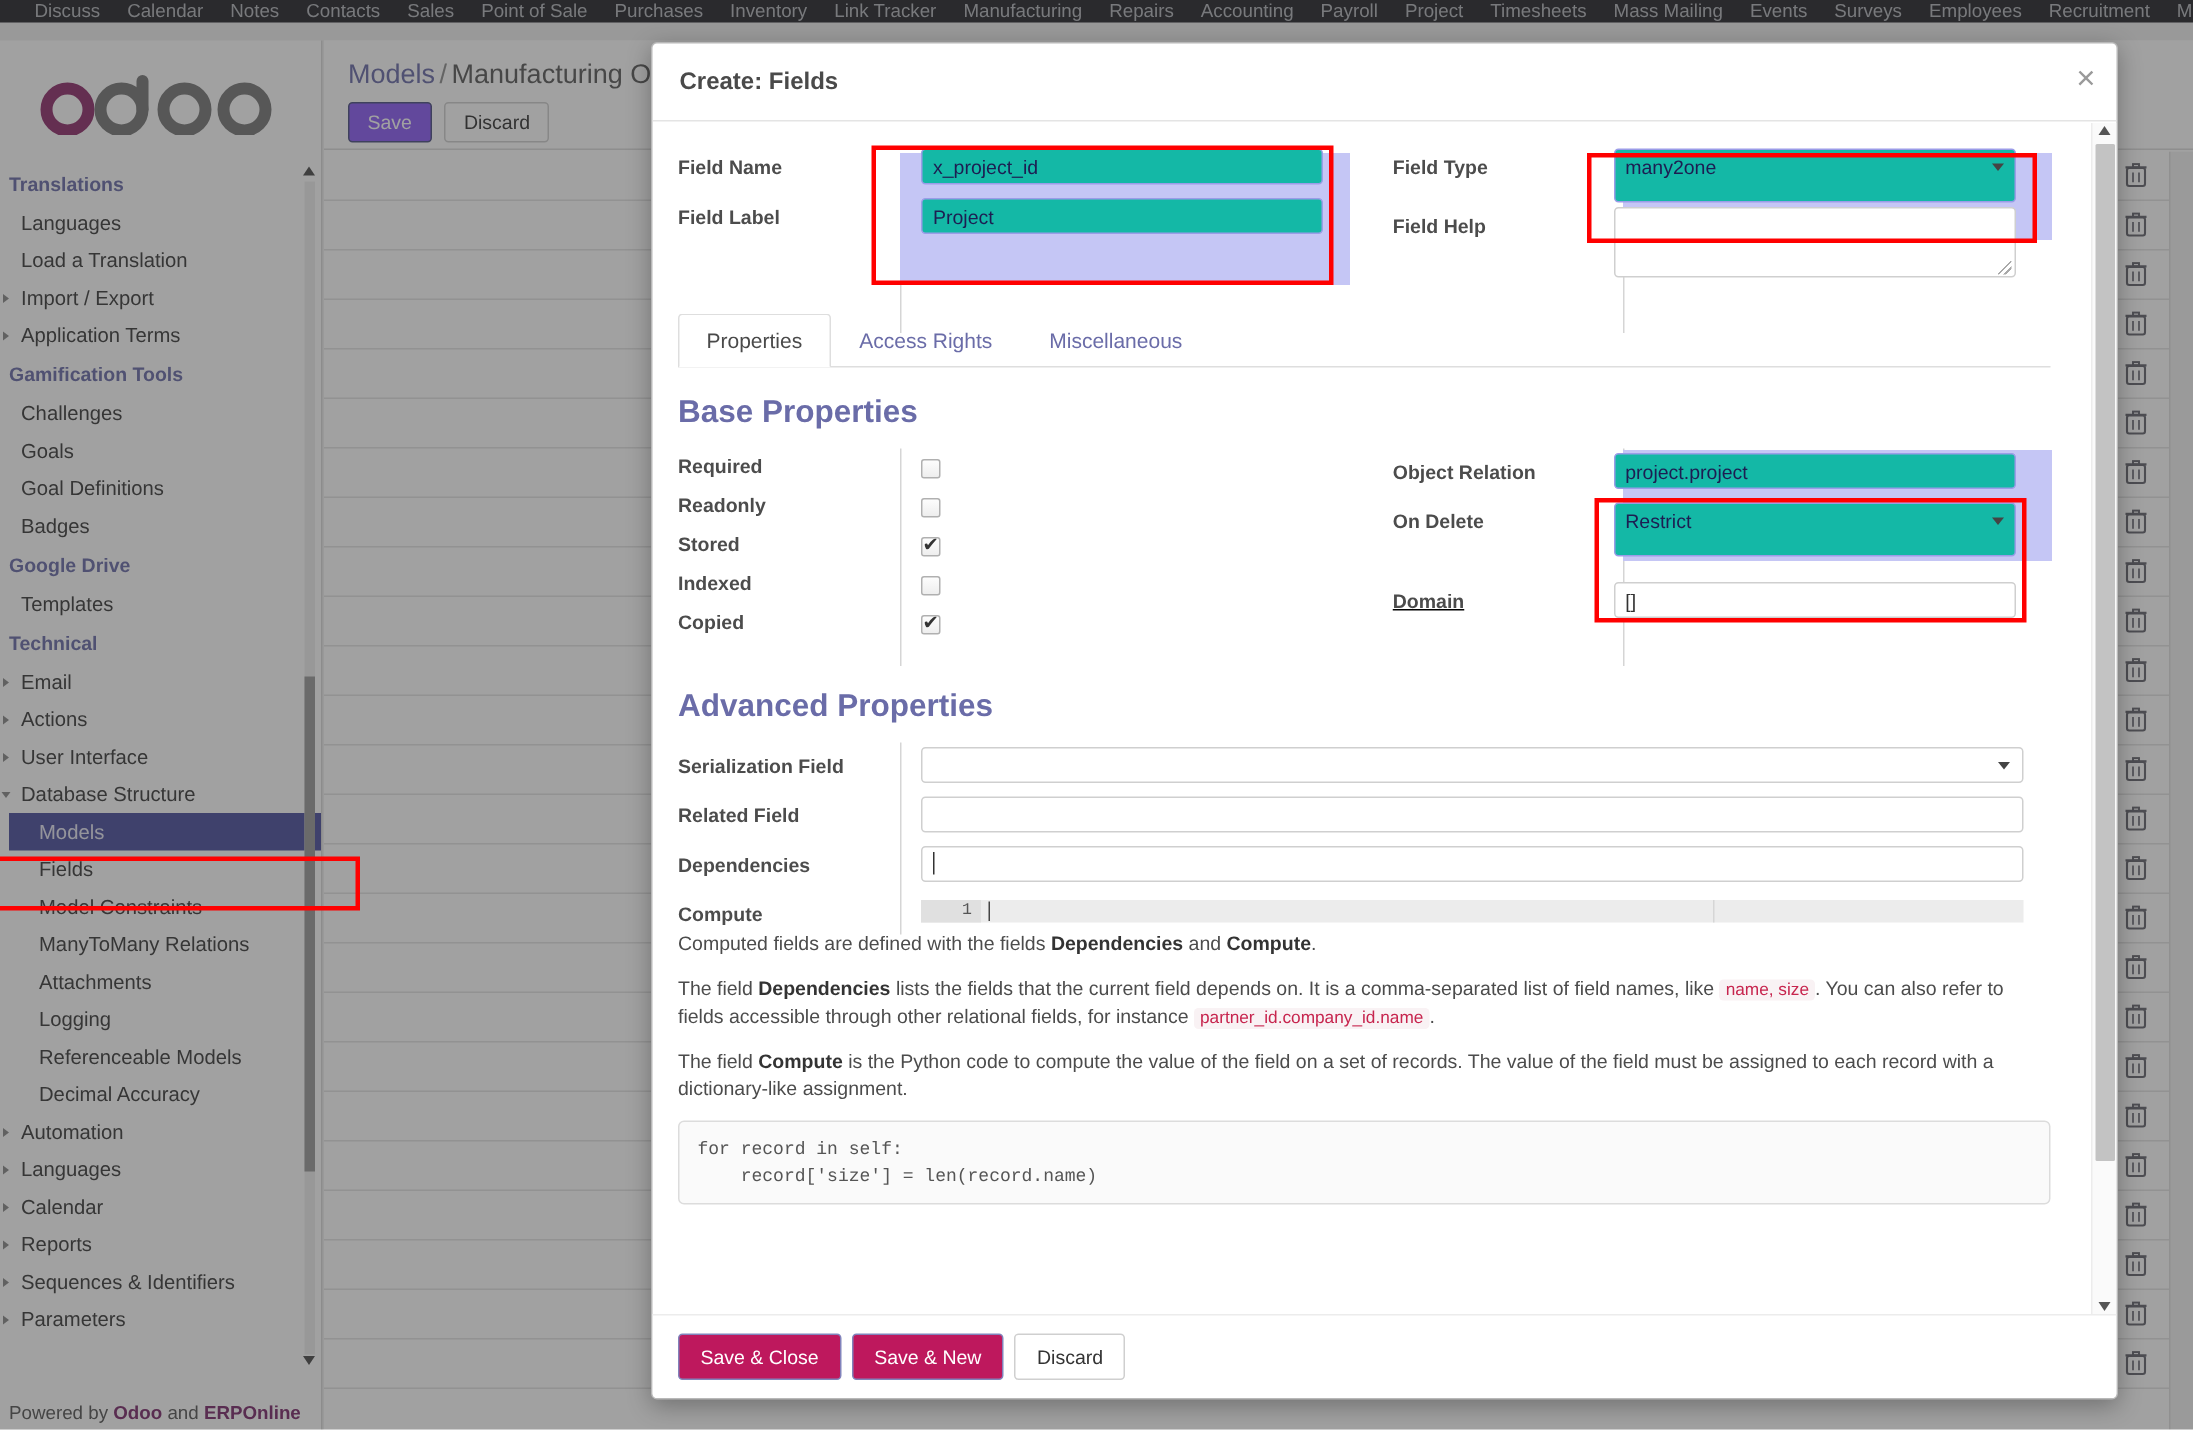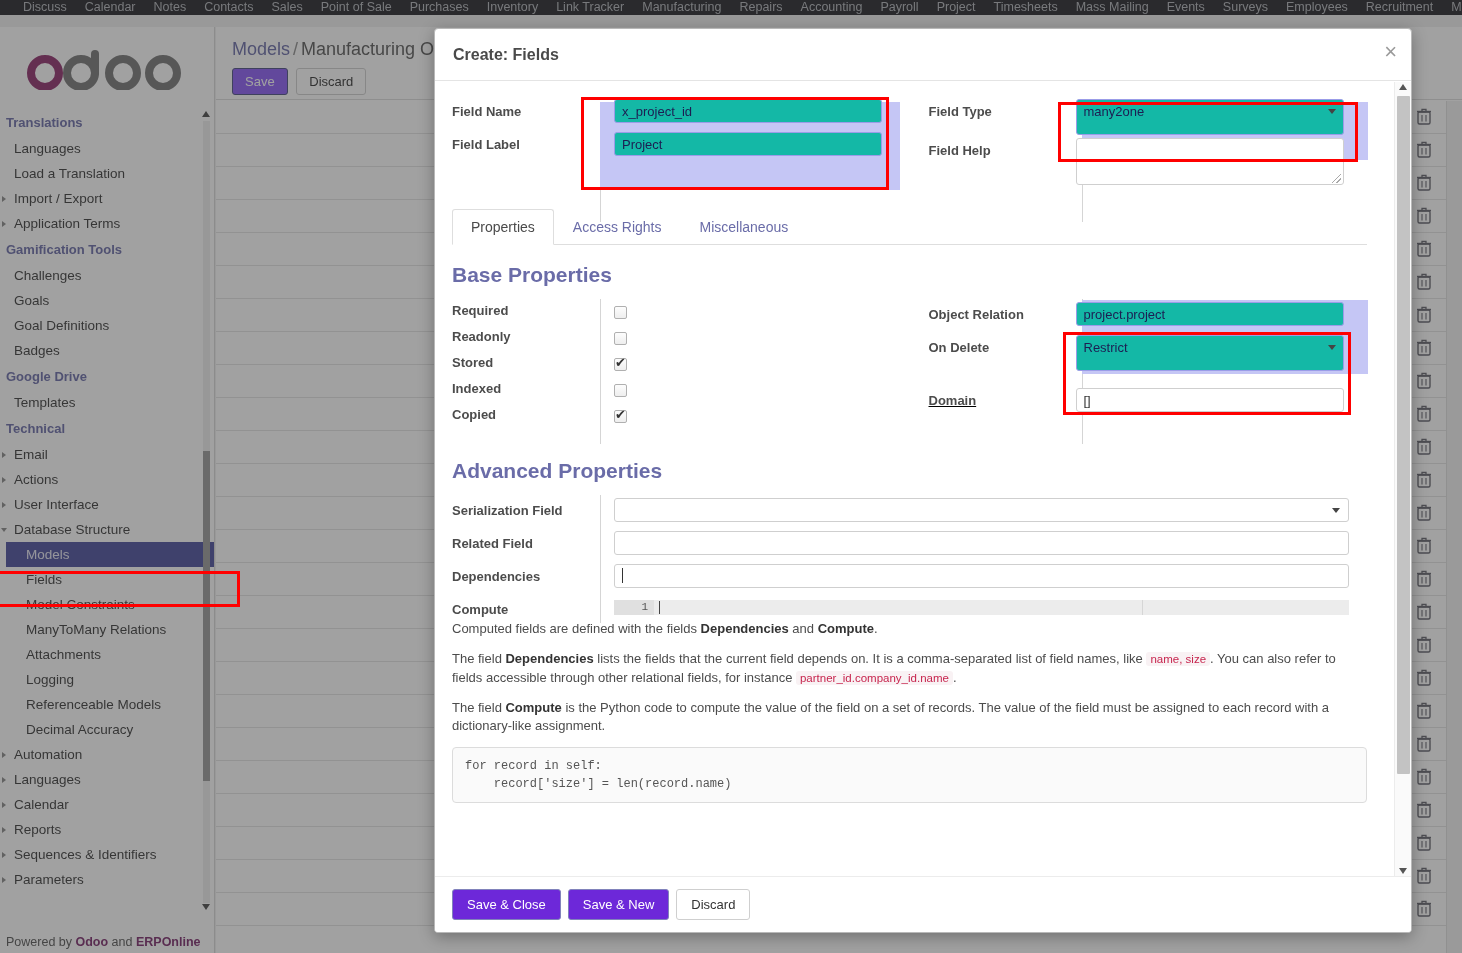--- a/index.html
+++ b/index.html
@@ -499,21 +499,21 @@
     display: flex; align-items: center;
     padding-left: 17px;
   }
   .fbtn {
     font-size: 13px;
     padding: 7px 14px;
     border-radius: 3px;
     margin-right: 7px;
     cursor: pointer;
     border: 1px solid #8183bb;
-    background: #6d28d9;
+    background: #be185d;
     color: #fff;
   }
   .fbtn.ghost {
     background: #fff;
     border-color: #cfcfcf;
     color: #333;
   }
 </style>
 </head>
 <body>

